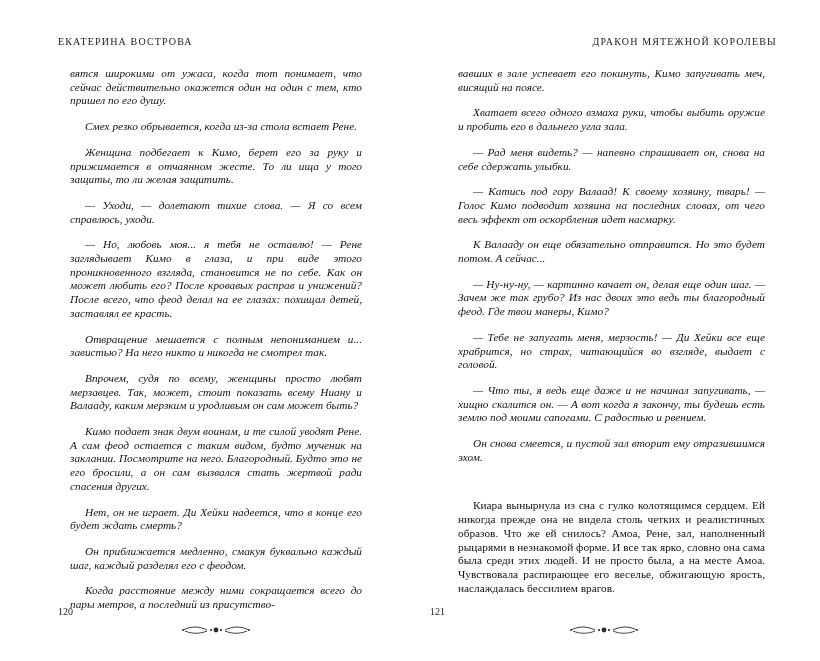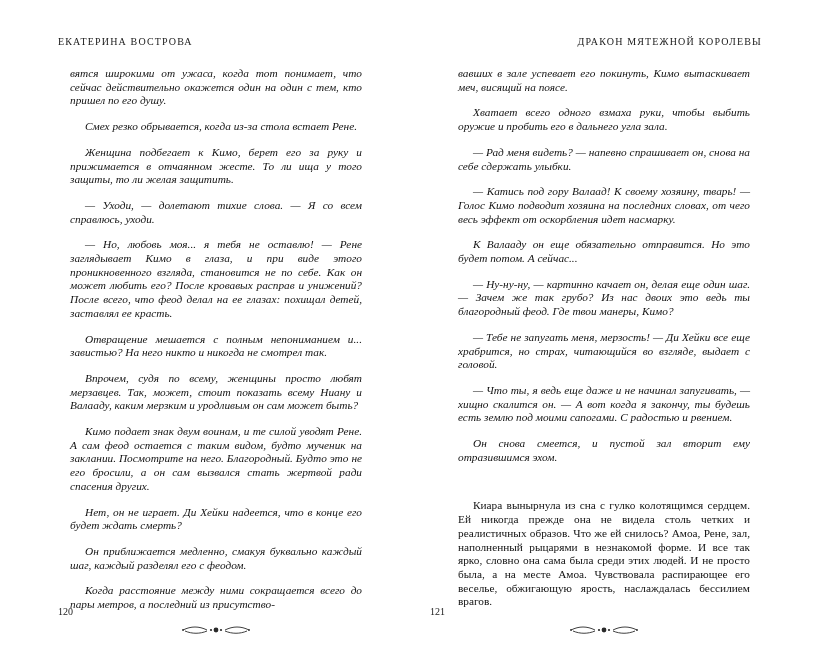--- a/index.html
+++ b/index.html
@@ -27,21 +27,21 @@
     box-sizing: border-box;
     position: relative;
     padding: 36px 46px 0 46px;
   }
   .page.left {
     padding-left: 58px;
     padding-right: 36px;
   }
   .page.right {
     padding-left: 36px;
-    padding-right: 58px;
+    padding-right: 43px;
   }
   .running-head {
     font-family: "Liberation Serif", serif;
     font-size: 10px;
     letter-spacing: 1.15px;
     text-transform: uppercase;
     color: #1a1a1a;
     margin: 0 0 20px 0;
     white-space: nowrap;
   }
@@ -145,21 +145,21 @@
           <circle cx="2" cy="6" r="0.9"></circle>
           <circle cx="68" cy="6" r="0.9"></circle>
         </g>
       </svg>
     </div>
   </div>
 
   <div class="page right">
     <div class="running-head">Дракон мятежной королевы</div>
     <div class="body-text">
-      <p class="noindent">вавших в зале успевает его покинуть, Кимо вытаскивает меч, висящий на поясе.</p>
+      <p class="noindent">вавших в зале успевает его покинуть, Кимо запугивать меч, висящий на поясе.</p>
       <p>Хватает всего одного взмаха руки, чтобы выбить оружие и пробить его в дальнего угла зала.</p>
       <p>— Рад меня видеть? — напевно спрашивает он, снова на себе сдержать улыбки.</p>
       <p>— Катись под гору Валаад! К своему хозяину, тварь! — Голос Кимо подводит хозяина на последних словах, от чего весь эффект от оскорбления идет насмарку.</p>
       <p>К Валааду он еще обязательно отправится. Но это будет потом. А сейчас...</p>
       <p>— Ну-ну-ну, — картинно качает он, делая еще один шаг. — Зачем же так грубо? Из нас двоих это ведь ты благородный феод. Где твои манеры, Кимо?</p>
       <p>— Тебе не запугать меня, мерзость! — Ди Хейки все еще храбрится, но страх, читающийся во взгляде, выдает с головой.</p>
       <p>— Что ты, я ведь еще даже и не начинал запугивать, — хищно скалится он. — А вот когда я закончу, ты будешь есть землю под моими сапогами. С радостью и рвением.</p>
       <p>Он снова смеется, и пустой зал вторит ему отразившимся эхом.</p>
       <div class="gap"></div>
       <p class="upright">Киара вынырнула из сна с гулко колотящимся сердцем. Ей никогда прежде она не видела столь четких и реалистичных образов. Что же ей снилось? Амоа, Рене, зал, наполненный рыцарями в незнакомой форме. И все так ярко, словно она сама была среди этих людей. И не просто была, а на месте Амоа. Чувствовала распирающее его веселье, обжигающую ярость, наслаждалась бессилием врагов.</p>

